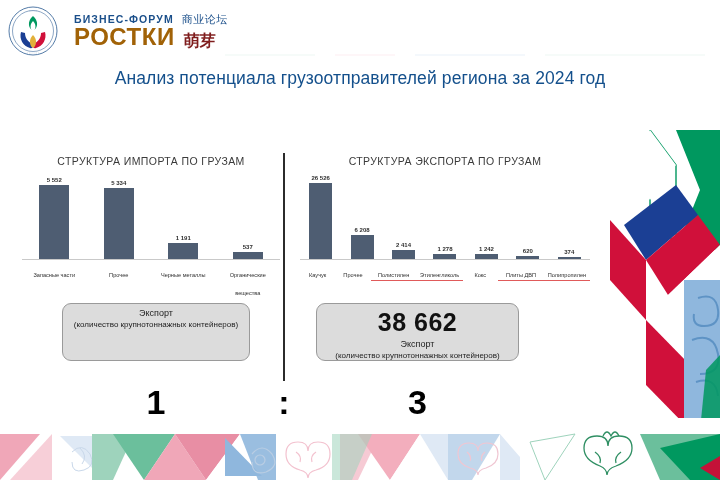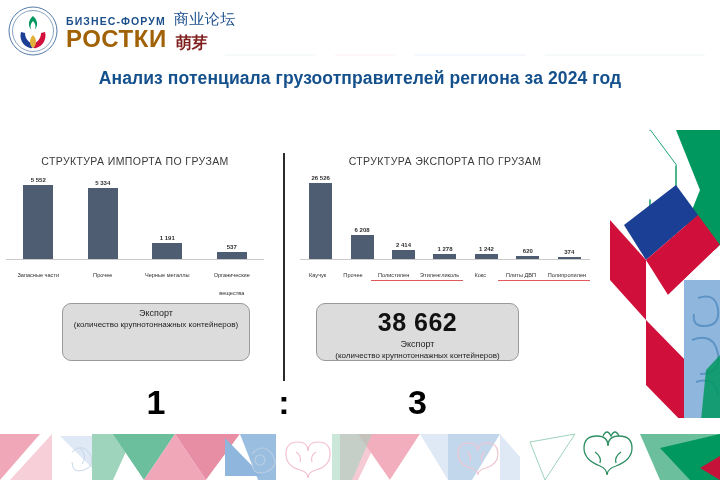--- a/index.html
+++ b/index.html
@@ -6,48 +6,48 @@
   html,body{margin:0;padding:0;}
   body{
     width:720px;height:480px;overflow:hidden;background:#ffffff;
     font-family:"Liberation Sans","DejaVu Sans",sans-serif;
     position:relative;
   }
   .slide{position:absolute;inset:0;background:#fff;overflow:hidden;}
 
   
   .header{position:absolute;left:0;top:0;width:720px;height:58px;}
-  .logo-wrap{position:absolute;left:8px;top:6px;display:flex;align-items:center;gap:8px;}
+  .logo-wrap{position:absolute;left:8px;top:6px;display:flex;align-items:center;gap:16px;}
   .emblem{position:relative;width:50px;height:50px;flex:none;}
   .brand-block{display:flex;flex-direction:column;justify-content:center;line-height:1;}
   .brand-row1{display:flex;align-items:flex-end;gap:8px;}
   .brand-row2{display:flex;align-items:flex-end;gap:9px;}
   .brand-forum{
     font-size:10.5px;font-weight:bold;letter-spacing:1.1px;color:#1b4f8a;
   }
-  .brand-cn-small{font-size:15px;color:#1b4f8a;letter-spacing:.5px;font-family:"DejaVu Sans",sans-serif;}
+  .brand-cn-small{font-size:11px;color:#1b4f8a;letter-spacing:.5px;font-family:"DejaVu Sans",sans-serif;}
   .brand-main{
     font-size:24px;font-weight:bold;letter-spacing:.5px;color:#a16207;line-height:1;
   }
   .brand-cn-big{font-size:16px;font-weight:bold;color:#7f1d1d;font-family:"DejaVu Sans",sans-serif;line-height:1;}
 
   
   .title{
     position:absolute;left:0;top:68px;width:720px;text-align:center;
-    font-size:17.5px;font-weight:bold;color:#14508c;letter-spacing:.1px;
+    font-size:17.5px;font-weight:normal;color:#14508c;letter-spacing:.1px;
   }
 
   
   .divider{
     position:absolute;left:283px;top:153px;width:2px;height:228px;background:#2b2b2b;
   }
 
   
   .panel{position:absolute;}
-  .panel.left{left:6px;top:155px;width:258px;}
+  .panel.left{left:22px;top:155px;width:258px;}
   .panel.right{left:300px;top:155px;width:290px;}
   .chart-title{
     text-align:center;font-size:10.5px;color:#3a3a3a;letter-spacing:.4px;
     margin:0 0 6px 0;white-space:nowrap;
   }
   .plot{position:relative;height:86px;}
   .bars{
     position:absolute;left:0;right:0;bottom:0;height:86px;
     display:flex;align-items:flex-end;justify-content:space-around;
   }

